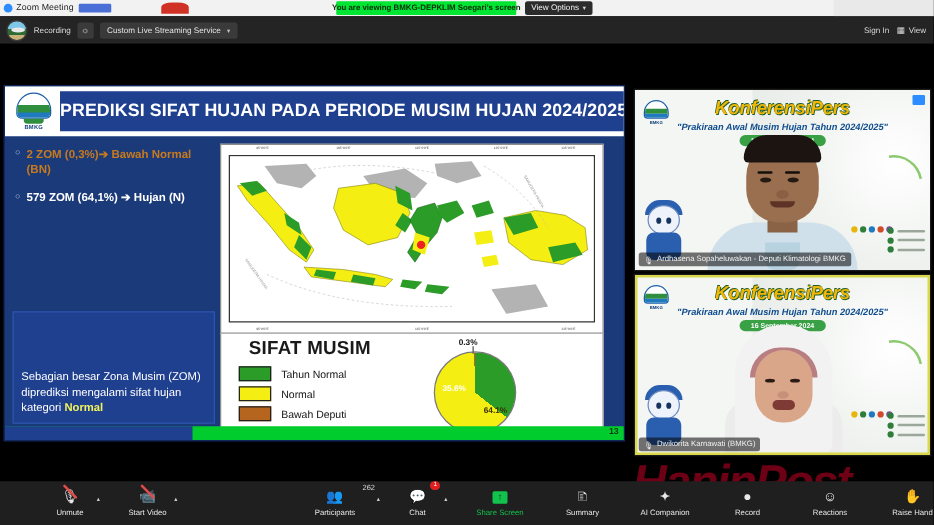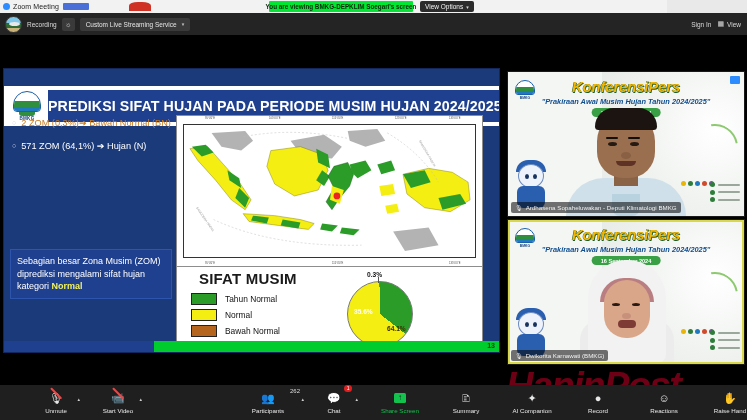--- a/index.html
+++ b/index.html
@@ -62,21 +62,21 @@
   
   .stage{position:absolute;left:0;top:35px;width:747px;height:350px;background:#000;}
 
   
   .slide{
     position:absolute;left:3px;top:33px;width:497px;height:285px;
     background:#1b3a7a; overflow:hidden;
     border:1px solid #12285c;
   }
   .slide-head{
-    position:absolute;left:0;top:17px;width:497px;height:40px;background:#fff;
+    position:absolute;left:0;top:0;width:497px;height:40px;background:#fff;
     display:flex;align-items:center;
   }
   .bmkg-logo{width:34px;height:34px;margin-left:6px;position:relative;flex:0 0 auto;}
   .bmkg-logo .dome{
     position:absolute;left:3px;top:2px;width:28px;height:21px;border-radius:14px 14px 4px 4px;
     background:#ffffff;border:1.4px solid #1b5fa8;overflow:hidden;
   }
   .bmkg-logo .dome::before{content:"";position:absolute;left:-2px;top:9px;width:32px;height:7px;background:#2f8f3e;}
   .bmkg-logo .dome::after{content:"";position:absolute;left:-2px;top:15px;width:32px;height:8px;background:#1f7ac0;}
   .bmkg-logo .base{position:absolute;left:9px;top:23px;width:16px;height:4px;background:#2f8f3e;border-radius:0 0 3px 3px;}
@@ -87,30 +87,30 @@
   }
   .slide-title{
     font-size:14.2px;font-weight:700;color:#ffffff;letter-spacing:.1px;white-space:nowrap;
   }
 
   .bullets{
     position:absolute;left:8px;top:48px;width:160px;
   }
   .bullet{display:flex;gap:5px;margin-bottom:11px;align-items:flex-start;}
   .bullet .marker{font-size:7px;line-height:12px;color:#cfd8ee;flex:0 0 auto;}
-  .bullet .btxt{font-size:9.2px;line-height:12px;font-weight:400;}
+  .bullet .btxt{font-size:9.2px;line-height:12px;font-weight:700;}
   .c-bn{color:#c77a1e;}
   .c-n{color:#ffffff;}
   .c-an{color:#39c53f;}
 
   .summary-box{
     position:absolute;left:6px;top:180px;width:162px;padding:5px 6px;
     background:#1f3f8f;border:1px solid #2d55ad;
   }
-  .summary-box p{font-size:9px;line-height:12.5px;color:#fff;}
+  .summary-box p{font-size:9px;line-height:12.5px;color:#fff;margin-top:40px;}
   .summary-box .hl{color:#f2f35a;font-weight:700;}
 
   
   .map-wrap{
     position:absolute;left:172px;top:46px;width:307px;height:152px;background:#fff;
     border:1px solid #8d8d8d;
   }
   .map-inner{position:absolute;left:6px;top:8px;right:6px;bottom:8px;border:1px solid #333;background:#fff;overflow:hidden;}
   .map-tick{position:absolute;font-size:2.6px;color:#444;}
 
@@ -313,21 +313,21 @@
       </div>
     </div>
 
     <div class="bullets">
       <div class="bullet">
         <span class="marker">○</span>
         <span class="btxt c-bn"><span>2 ZOM (0,3%)</span><span>➔</span> <span>Bawah Normal (BN)</span></span>
       </div>
       <div class="bullet">
         <span class="marker">○</span>
-        <span class="btxt c-n"><span>571 ZOM (64,1%)</span> <span>➔</span> <span>Hujan (N)</span></span>
+        <span class="btxt c-n"><span>579 ZOM (64,1%)</span> <span>➔</span> <span>Hujan (N)</span></span>
       </div>
     </div>
 
     <div class="summary-box">
       <p><span>Sebagian besar Zona Musim (ZOM) diprediksi mengalami sifat hujan kategori </span><span class="hl">Normal</span></p>
     </div>
 
     <div class="map-wrap">
       <div class="map-inner">
         <svg viewBox="0 0 295 134" width="100%" height="100%" preserveAspectRatio="none">
@@ -390,21 +390,21 @@
         <div class="leg-row">
           <span class="leg-sw" style="background:#2a9c27"></span>
           <span class="leg-lb">Tahun Normal</span>
         </div>
         <div class="leg-row">
           <span class="leg-sw" style="background:#f5ee12"></span>
           <span class="leg-lb">Normal</span>
         </div>
         <div class="leg-row">
           <span class="leg-sw" style="background:#b5651d"></span>
-          <span class="leg-lb">Bawah Normal</span>
+          <span class="leg-lb">Bawah Deputi</span>
         </div>
       </div>
       <div class="pie-holder">
         <div class="pie" id="pie-el" style="background: conic-gradient(rgb(42, 156, 39) 0deg, rgb(42, 156, 39) 128.16deg, rgb(245, 238, 18) 128.16deg, rgb(245, 238, 18) 358.92deg, rgb(181, 101, 29) 358.92deg, rgb(181, 101, 29) 360deg);"></div>
         <span class="pie-tick"></span>
         <span class="pie-lbl lbl-bawah">0.3%</span>
         <span class="pie-lbl lbl-atas">35.6%</span>
         <span class="pie-lbl lbl-normal">64.1%</span>
       </div>
     </div>

